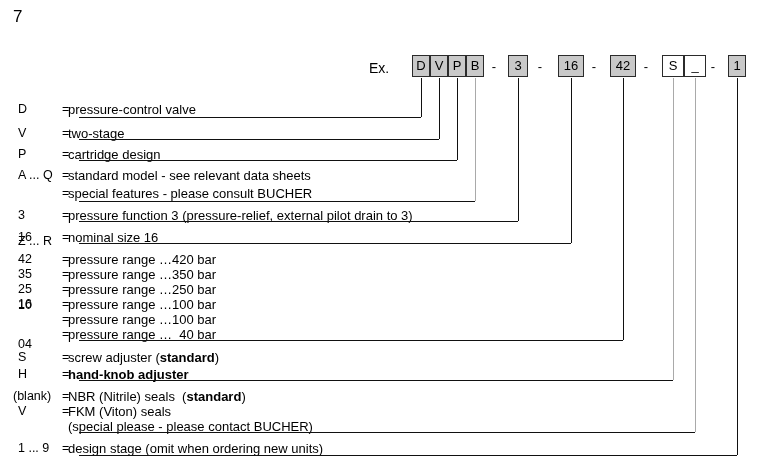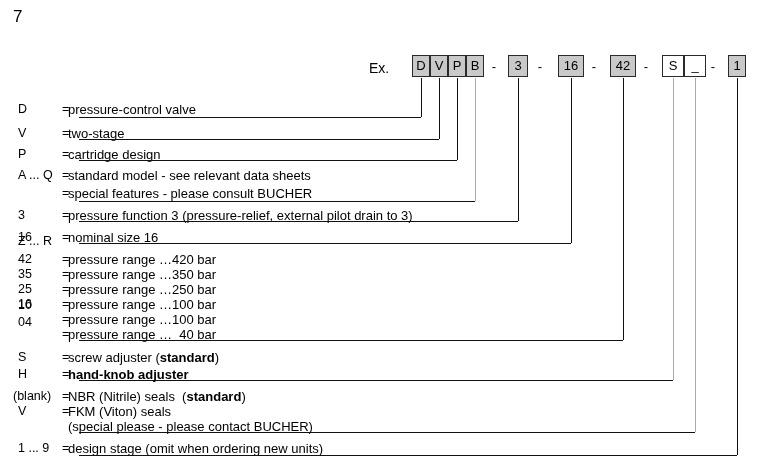--- a/index.html
+++ b/index.html
@@ -130,21 +130,21 @@
       <div class="lg-desc" style="top: 267px;">pressure range …350 bar</div>
       <div class="lg-code" style="left: 18px; top: 282px; text-align: center;">25</div>
       <div class="lg-eq" style="top: 282px;">=</div>
       <div class="lg-desc" style="top: 282px;">pressure range …250 bar</div>
       <div class="lg-code" style="left: 18px; top: 297px;">16</div>
       <div class="lg-eq" style="top: 297px;">=</div>
       <div class="lg-desc" style="top: 297px;">pressure range …100 bar</div>
       <div class="lg-code" style="left: 18px; top: 298px;">10</div>
       <div class="lg-eq" style="top: 312px;">=</div>
       <div class="lg-desc" style="top: 312px;">pressure range …100 bar</div>
-      <div class="lg-code" style="left: 18px; top: 315px;">04</div>
+      <div class="lg-code" style="left: 18px; top: 337px;">04</div>
       <div class="lg-eq" style="top: 327px;">=</div>
       <div class="lg-desc" style="top: 327px;">pressure range …&nbsp; 40 bar</div>
       <div class="lg-code" style="left: 18px; top: 350px;">S</div>
       <div class="lg-eq" style="top: 350px;">=</div>
       <div class="lg-desc" style="top: 350px;">screw adjuster (<b>standard</b>)</div>
       <div class="lg-code" style="left: 18px; top: 367px;">H</div>
       <div class="lg-eq" style="top: 367px;">=</div>
       <div class="lg-desc" style="top: 367px; font-weight: bold;">hand-knob adjuster</div>
       <div class="lg-code" style="left: 13px; top: 389px;">(blank)</div>
       <div class="lg-eq" style="top: 389px;">=</div>

